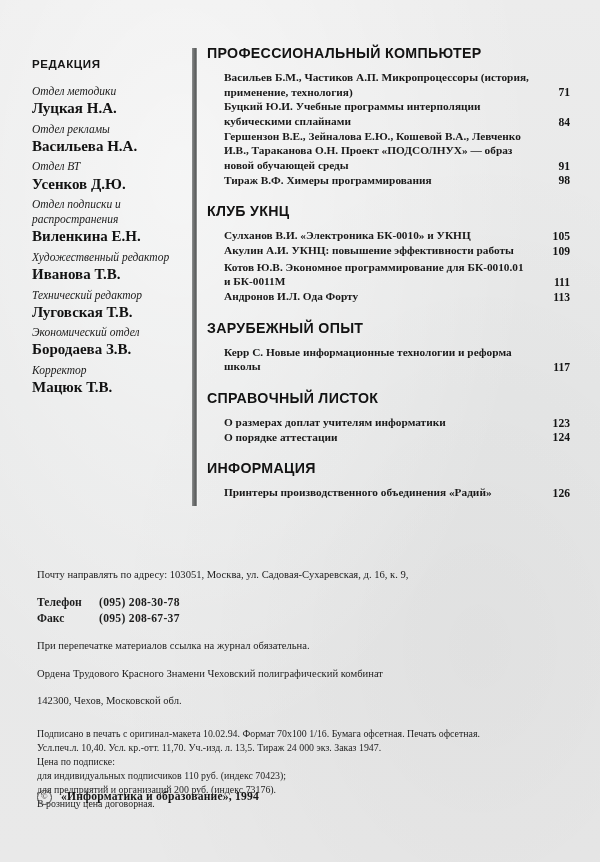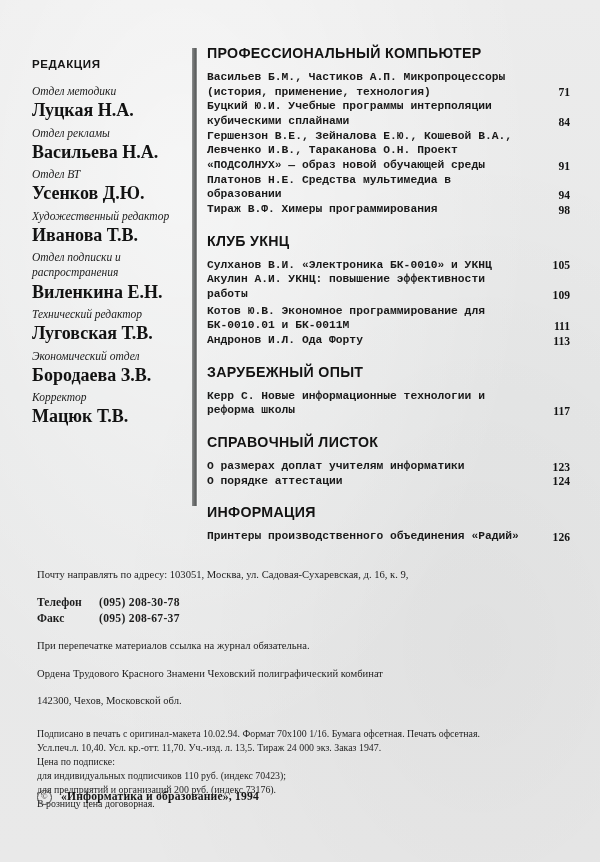--- a/index.html
+++ b/index.html
@@ -51,21 +51,21 @@
   }
   .staff-role {
     font-style: italic;
     font-size: 11.5px;
     line-height: 1.32;
     color: #202020;
     font-family: "Liberation Serif", "DejaVu Serif", serif;
   }
   .staff-name {
     font-weight: bold;
-    font-size: 18px;
+    font-size: 15px;
     line-height: 1.30;
     margin-bottom: 3px;
     color: #121212;
     font-family: "Liberation Serif", "DejaVu Serif", serif;
   }
 
   
   .vrule {
     position: absolute;
     left: 192px;
@@ -100,27 +100,28 @@
   .entries {
     margin: 0 0 0 0;
   }
   .entry {
     display: flex;
     align-items: flex-start;
     justify-content: space-between;
     margin-bottom: 0;
   }
   .entry-text {
-    font-family: Liberation Mono, monospace;
+    font-family: Liberation Serif, serif;
     font-size: 11.3px;
     line-height: 1.30;
     color: #191919;
     flex: 1 1 auto;
     padding-right: 8px;
     font-weight: 600;
+    margin-left: 17px;
   }
   .entry-page {
     font-family: "Liberation Serif", "DejaVu Serif", serif;
     font-size: 11.6px;
     color: #141414;
     width: 30px;
     text-align: right;
     flex: 0 0 30px;
     align-self: flex-end;
     font-weight: 600;
@@ -190,28 +191,28 @@
         </div>
         <div>
           <div class="staff-role">Отдел рекламы</div>
           <div class="staff-name">Васильева Н.А.</div>
         </div>
         <div>
           <div class="staff-role">Отдел ВТ</div>
           <div class="staff-name">Усенков Д.Ю.</div>
         </div>
         <div>
+          <div class="staff-role">Отдел подписки и распространения</div>
+          <div class="staff-name">Виленкина Е.Н.</div>
+        </div>
+        <div>
           <div class="staff-role">Художественный редактор</div>
           <div class="staff-name">Иванова Т.В.</div>
         </div>
         <div>
-          <div class="staff-role">Отдел подписки и распространения</div>
-          <div class="staff-name">Виленкина Е.Н.</div>
-        </div>
-        <div>
           <div class="staff-role">Технический редактор</div>
           <div class="staff-name">Луговская Т.В.</div>
         </div>
         <div>
           <div class="staff-role">Экономический отдел</div>
           <div class="staff-name">Бородаева З.В.</div>
         </div>
         <div>
           <div class="staff-role">Корректор</div>
           <div class="staff-name">Мацюк Т.В.</div>
@@ -230,24 +231,20 @@
             <div class="entry-text">Васильев Б.М., Частиков А.П. Микропроцессоры (история, применение, технология)</div>
             <div class="entry-page">71</div>
           </div>
           <div class="entry">
             <div class="entry-text">Буцкий Ю.И. Учебные программы интерполяции кубическими сплайнами</div>
             <div class="entry-page">84</div>
           </div>
           <div class="entry">
             <div class="entry-text">Гершензон В.Е., Зейналова Е.Ю., Кошевой В.А., Левченко И.В., Тараканова О.Н. Проект «ПОДСОЛНУХ» — образ новой обучающей среды</div>
             <div class="entry-page">91</div>
-          </div>
-          <div class="entry">
-            <div class="entry-text">Платонов Н.Е. Средства мультимедиа в образовании</div>
-            <div class="entry-page">94</div>
           </div>
           <div class="entry">
             <div class="entry-text">Тираж В.Ф. Химеры программирования</div>
             <div class="entry-page">98</div>
           </div>
         </div>
       </div>
 
       <div class="section">
         <div class="section-title">КЛУБ УКНЦ</div>

